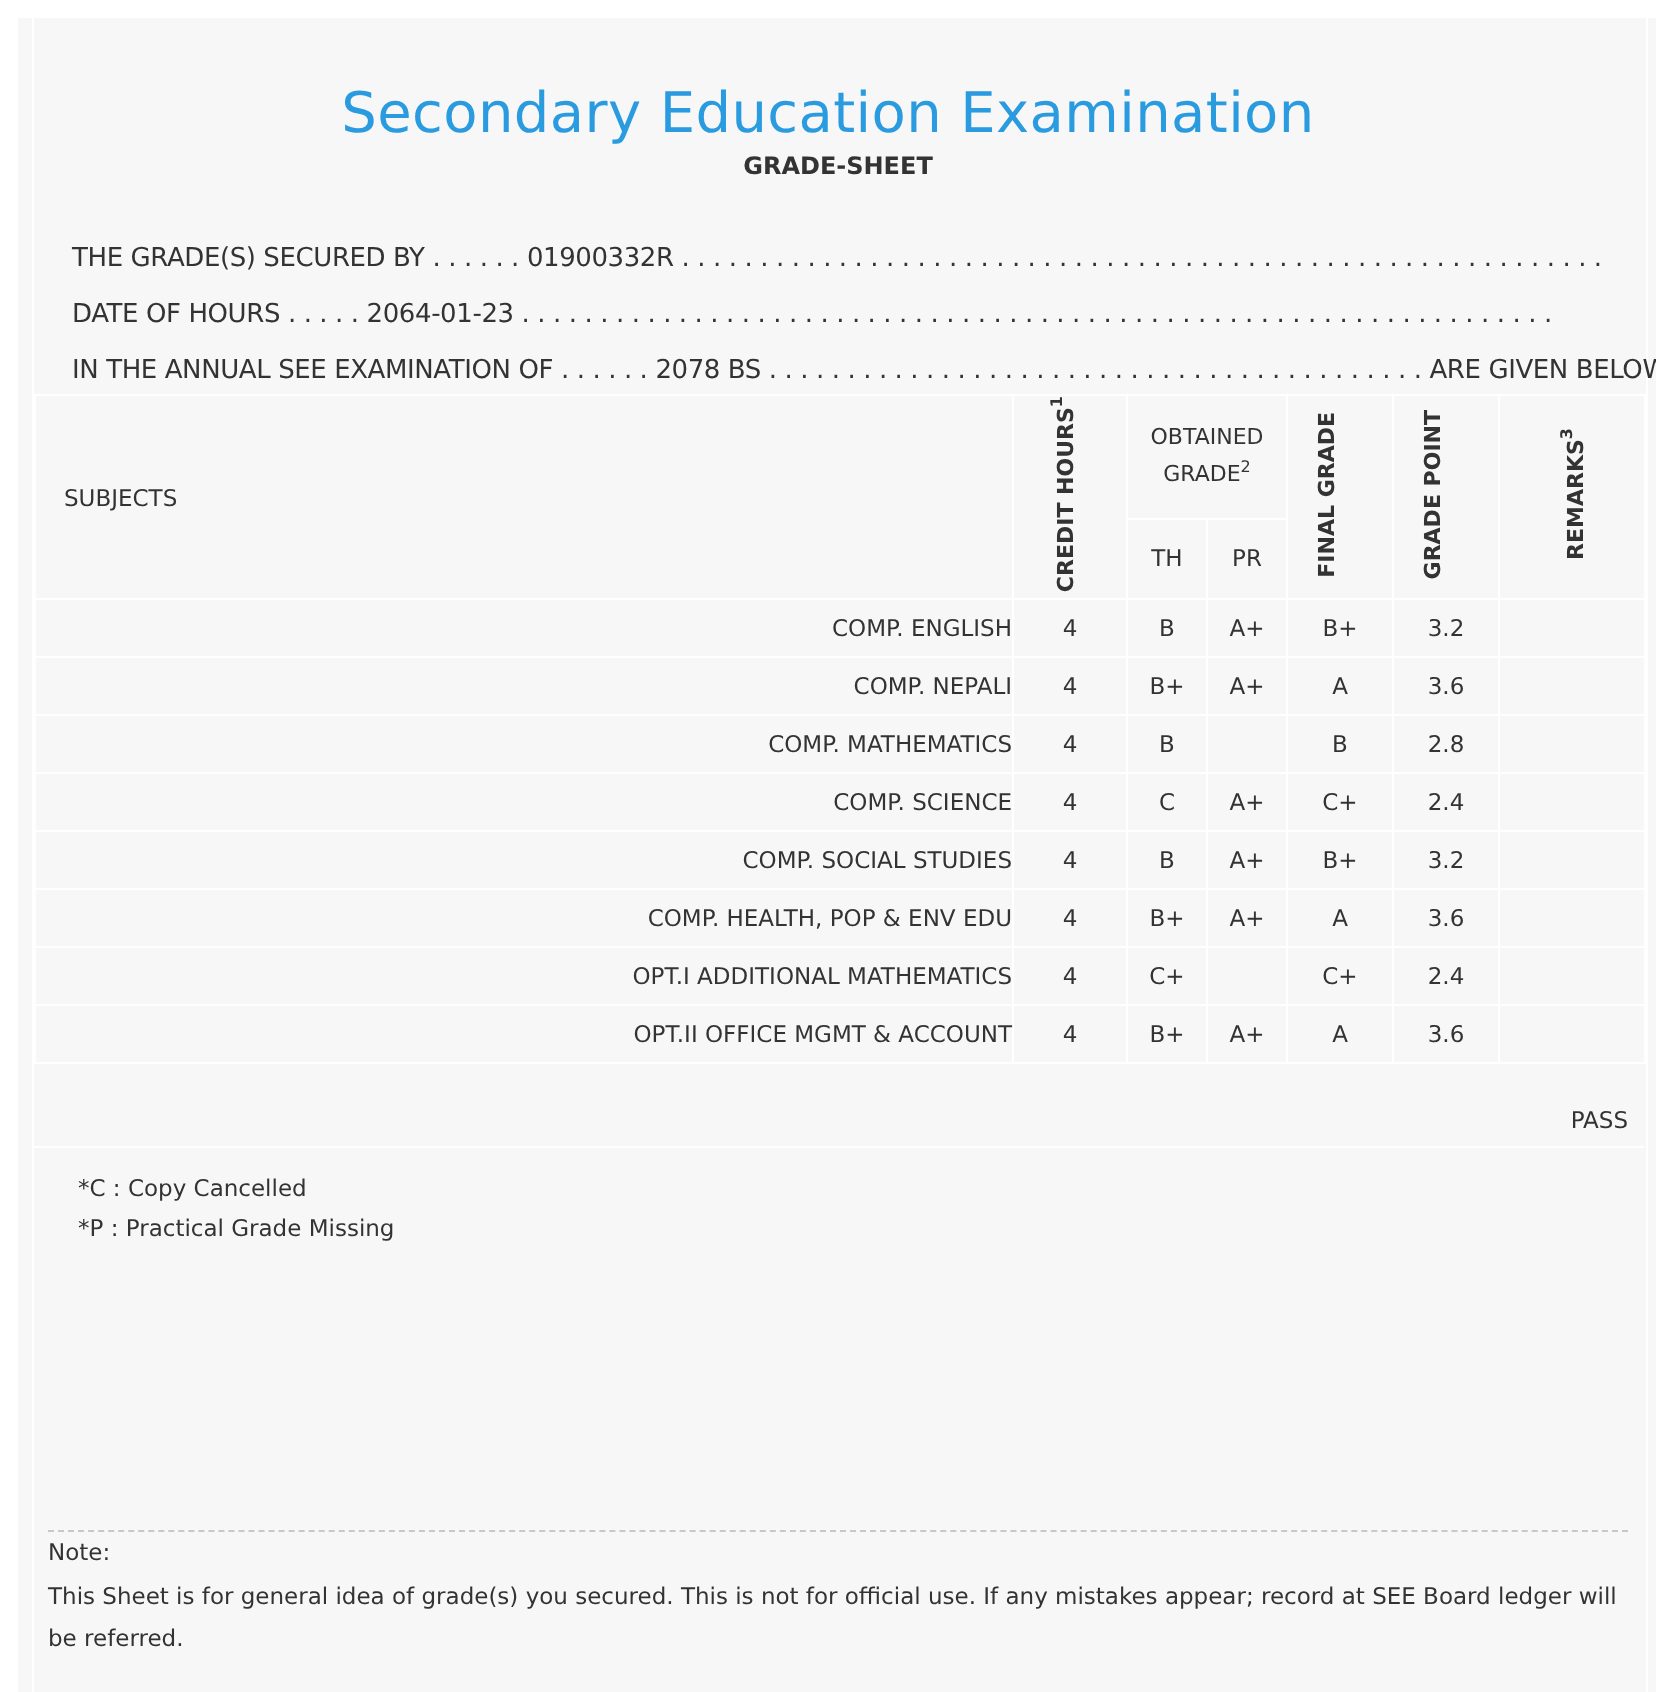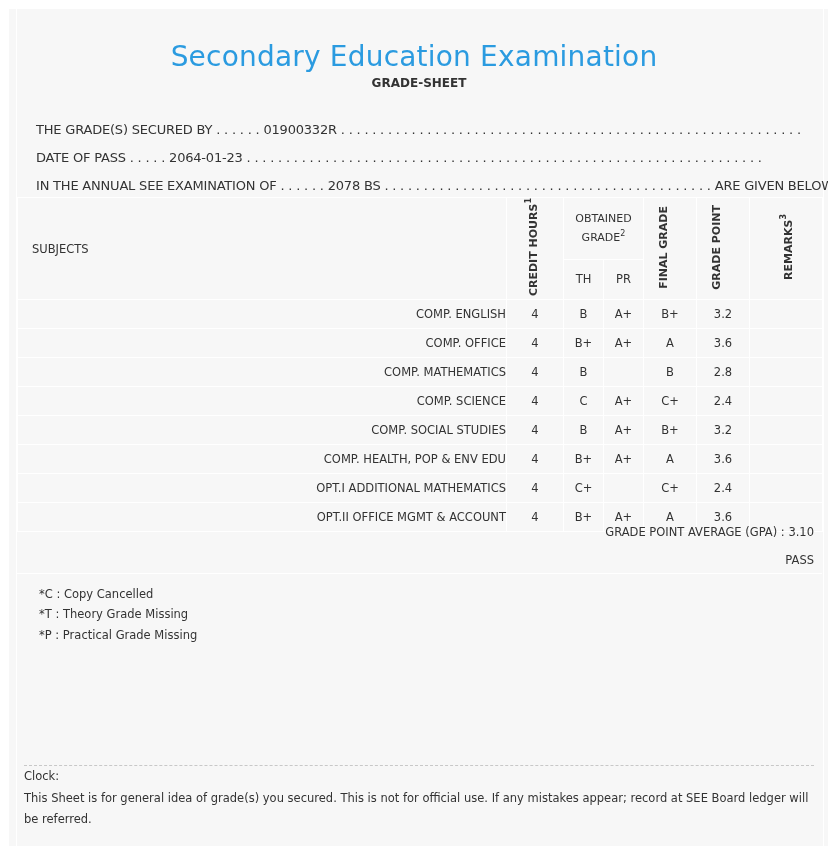--- a/index.html
+++ b/index.html
@@ -84,21 +84,21 @@
 <div class="title">Secondary Education Examination</div>
 <div class="subtitle">GRADE-SHEET</div>
 
 <div class="info" style="top:106px;">
   <span>THE GRADE(S) SECURED BY</span>
   <span> . . . . . . </span><span>01900332R</span>
   <span>. . . . . . . . . . . . . . . . . . . . . . . . . . . . . . . . . . . . . . . . . . . . . . . . . . . . . . . . . . .</span>
 </div>
 
 <div class="info" style="top:134px;">
-  <span>DATE OF PASS</span>
+  <span>DATE OF HOURS</span>
   <span> . . . . . </span><span>2064-01-23</span>
   <span>. . . . . . . . . . . . . . . . . . . . . . . . . . . . . . . . . . . . . . . . . . . . . . . . . . . . . . . . . . . . . . . . . .</span>
 </div>
 
 <div class="info" style="top:162px;">
   <span>IN THE ANNUAL SEE EXAMINATION OF</span>
   <span> . . . . . . </span><span>2078 BS</span>
   <span>. . . . . . . . . . . . . . . . . . . . . . . . . . . . . . . . . . . . . . . . . . </span><span>ARE GIVEN BELOW . . .</span>
 </div>
 
@@ -140,21 +140,21 @@
       <tr class="row">
         <td class="subj">COMP. ENGLISH</td>
         <td class="c">4</td>
         <td class="c">B</td>
         <td class="c">A+</td>
         <td class="c">B+</td>
         <td class="c">3.2</td>
         <td class="c"></td>
       </tr>
       <tr class="row">
-        <td class="subj">COMP. OFFICE</td>
+        <td class="subj">COMP. NEPALI</td>
         <td class="c">4</td>
         <td class="c">B+</td>
         <td class="c">A+</td>
         <td class="c">A</td>
         <td class="c">3.6</td>
         <td class="c"></td>
       </tr>
       <tr class="row">
         <td class="subj">COMP. MATHEMATICS</td>
         <td class="c">4</td>
@@ -206,28 +206,23 @@
         <td class="c">B+</td>
         <td class="c">A+</td>
         <td class="c">A</td>
         <td class="c">3.6</td>
         <td class="c"></td>
       </tr>
     </tbody>
 </table>
 
 <div class="gpa-block">
-  <div class="gpa">
-    <span>GRADE POINT AVERAGE (GPA) :</span>
-    <span>3.10</span>
-  </div>
   <div class="pass">PASS</div>
 </div>
 
 <div class="legend">
   <div class="indent">*C : Copy Cancelled</div>
-  <div class="indent">*T : Theory Grade Missing</div>
   <div class="indent">*P : Practical Grade Missing</div>
 </div>
 
 <div class="divider"></div>
-<div class="note-label">Clock:</div>
+<div class="note-label">Note:</div>
 <div class="note-text">This Sheet is for general idea of grade(s) you secured. This is not for official use. If any mistakes appear; record at SEE Board ledger will be referred.</div>
 
 </body></html>

